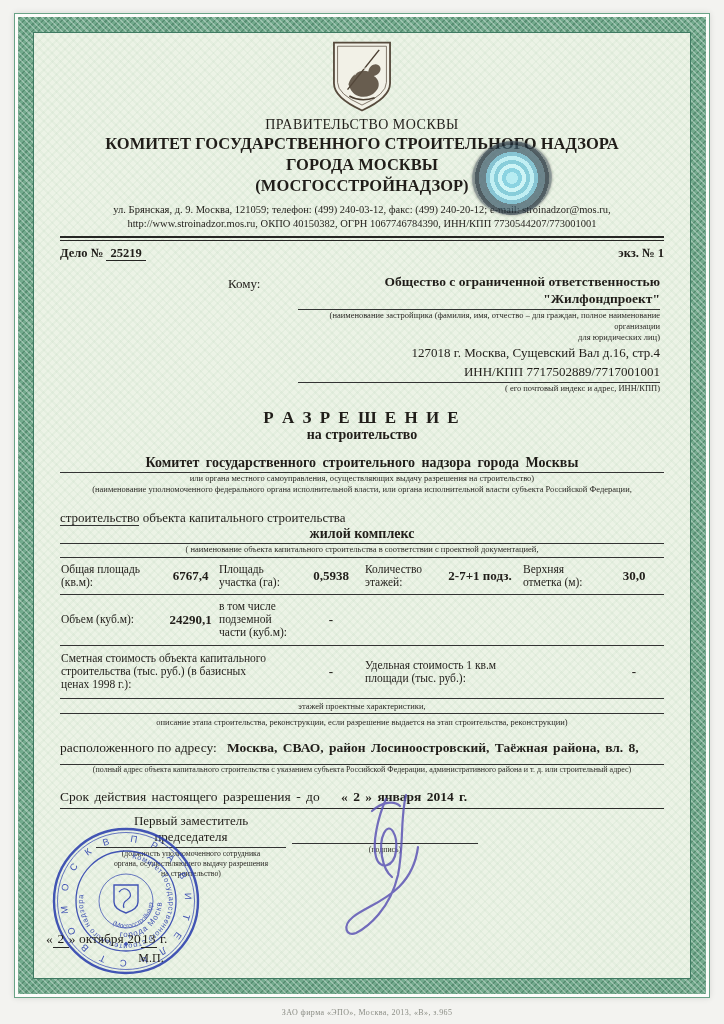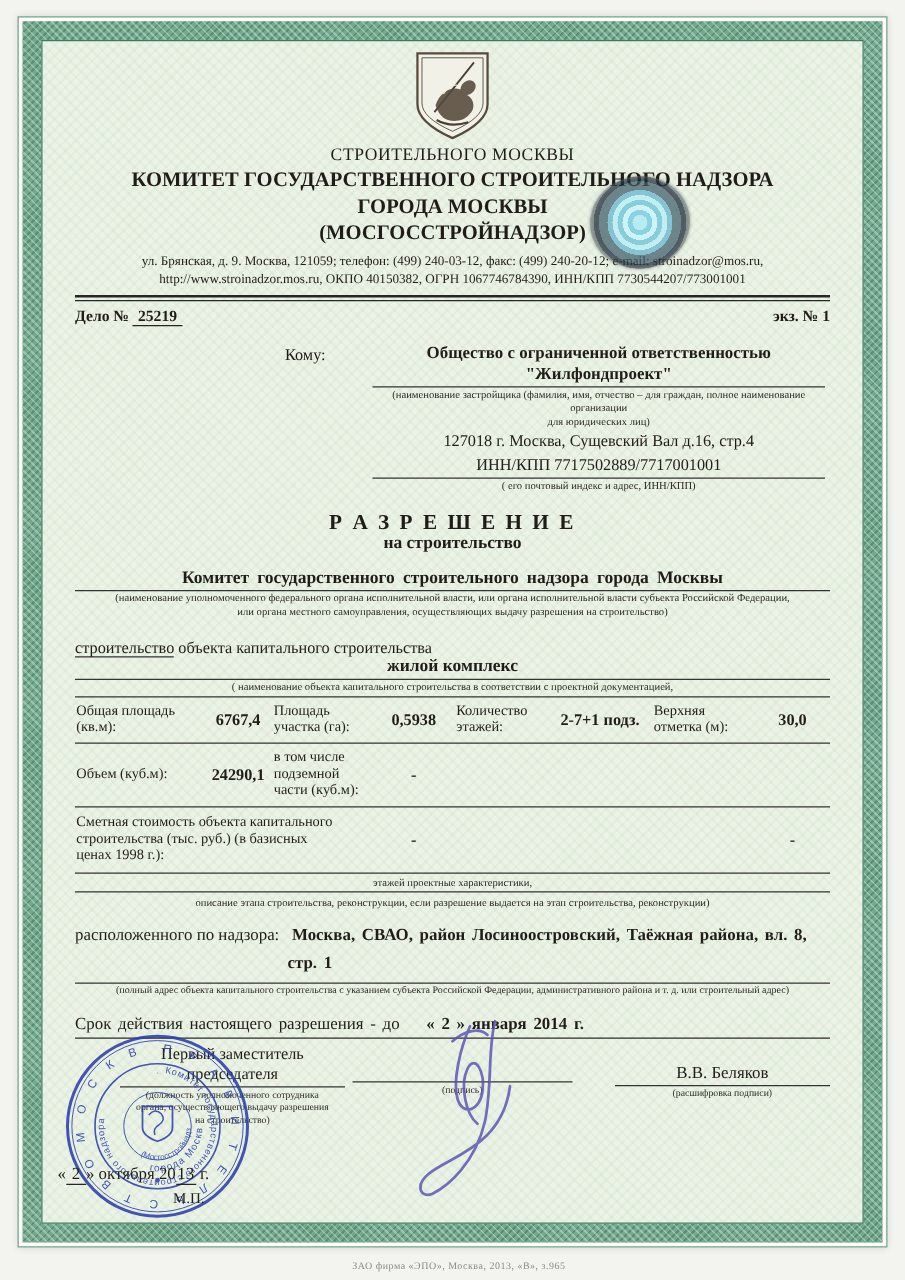--- a/index.html
+++ b/index.html
@@ -49,21 +49,21 @@
     box-shadow:0 0 3px rgba(0,0,0,.4), inset 0 0 4px rgba(255,255,255,.35);
     opacity:.92;transform:rotate(-8deg);
   }
   .contacts{font-size:10.5px;line-height:1.3;margin-top:7px;}
   .dblrule{margin-top:5px;border-top:2.5px solid #262624;border-bottom:1px solid #262624;height:2px;}
   .case-row{display:flex;justify-content:space-between;font-size:12.5px;font-weight:bold;margin-top:5px;gap:15px;}
   .delo-num{border-bottom:1.5px solid #262624;padding:0 4px;}
   
   .recipient{position:relative;margin-top:13px;min-height:104px;}
   .to-label{position:absolute;left:168px;top:2px;font-size:13px;}
-  .org-block{margin-left:238px;width:362px;text-align:center;}
+  .org-block{margin-left:238px;width:362px;text-align:right;}
   .org-line{font-size:13.5px;font-weight:bold;line-height:1.25;}
   .u-line{border-bottom:1px solid #333;margin-top:2px;}
   .org-addr{font-size:13px;margin-top:3px;}
   
   .permit-title{font-size:17px;font-weight:bold;letter-spacing:2px;margin-top:14px;}
   .permit-sub{font-size:14px;font-weight:bold;margin-top:-1px;}
   .permit-num{display:inline-block;font-size:15px;font-weight:bold;border-bottom:1.5px solid #262624;margin-top:16px;padding-bottom:1px;}
   
   .auth-name{font-size:14px;font-weight:bold;border-bottom:1px solid #333;padding-bottom:1px;margin-top:12px;word-spacing:3px;}
   .ruling{font-size:13px;margin-top:3px;text-align:justify;text-align-last:justify;word-spacing:2px;}
@@ -115,21 +115,21 @@
 
     <svg class="emblem" width="70" height="76" viewBox="0 0 76 84">
       <path d="M7 4 h62 v45 q0 16 -31 30 q-31 -14 -31 -30 z" fill="#f2f1e7" stroke="#564a3c" stroke-width="2"></path>
       <path d="M11 8 h54 v40 q0 13 -27 25 q-27 -12 -27 -25 z" fill="none" stroke="#564a3c" stroke-width="0.8"></path>
       <line x1="57" y1="12" x2="22" y2="56" stroke="#4a3e31" stroke-width="1.6"></line>
       <path d="M23 50 c4 -12 14 -17 22 -14 c1 -8 10 -11 13 -5 c2 4 -2 9 -7 10 c7 4 7 13 2 17 c-5 6 -13 7 -19 5 c-6 -2 -9 -7 -11 -13 z" fill="#54483a" opacity="0.88"></path>
       <path d="M24 63 q12 7 28 2" fill="none" stroke="#4a3e31" stroke-width="1.8"></path>
       <path d="M30 40 q4 -8 12 -8" fill="none" stroke="#efeee4" stroke-width="1"></path>
     </svg>
 
-    <div class="gov-title c">СТРОИТЕЛЬНОГО МОСКВЫ</div>
+    <div class="gov-title c">ПРАВИТЕЛЬСТВО МОСКВЫ</div>
     <div class="committee c">КОМИТЕТ ГОСУДАРСТВЕННОГО СТРОИТЕЛЬНОГО НАДЗОРА</div>
     <div class="committee c">ГОРОДА МОСКВЫ</div>
     <div class="committee c">(МОСГОССТРОЙНАДЗОР)</div>
     <div class="holo"></div>
     <div class="contacts c">
       <div>ул. Брянская, д. 9. Москва, 121059; телефон: (499) 240-03-12, факс: (499) 240-20-12; e-mail: stroinadzor@mos.ru,</div>
       <div>http://www.stroinadzor.mos.ru, ОКПО 40150382, ОГРН 1067746784390, ИНН/КПП 7730544207/773001001</div>
     </div>
     <div class="dblrule"></div>
 
@@ -151,22 +151,22 @@
         <div class="org-addr">ИНН/КПП 7717502889/7717001001</div>
         <div class="u-line"></div>
         <div class="sm">( его почтовый индекс и адрес, ИНН/КПП)</div>
       </div>
     </div>
 
     <div class="permit-title c">Р А З Р Е Ш Е Н И Е</div>
     <div class="permit-sub c">на строительство</div>
 
     <div class="auth-name c">Комитет государственного строительного надзора города Москвы</div>
+    <div class="sm c">или органа местного самоуправления, осуществляющих выдачу разрешения на строительство)</div>
     <div class="sm c">(наименование уполномоченного федерального органа исполнительной власти, или органа исполнительной власти  субъекта Российской Федерации,</div>
-    <div class="sm c">или органа местного самоуправления, осуществляющих выдачу разрешения на строительство)</div>
     <div class="action"><span class="uw">строительство</span><span> объекта капитального строительства</span></div>
     <div class="obj-name c">жилой комплекс</div>
     <div class="sm c">( наименование объекта капитального строительства в соответствии с проектной документацией,</div>
 
     <div class="spec-table">
       <div class="trow r1">
         <div class="tl pre">Общая площадь
 (кв.м):</div>
         <div class="tv">6767,4</div>
         <div class="tl pre">Площадь
@@ -189,31 +189,32 @@
         <div></div>
               <div></div>
               <div></div>
               <div></div>
       </div>
       <div class="trow r3">
         <div class="tl pre span13">Сметная  стоимость  объекта  капитального
 строительства    (тыс.  руб.)  (в  базисных
 ценах 1998 г.):</div>
         <div class="tv col4">-</div>
+        <div class="tl pre span57">Удельная    стоимость    1    кв.м
+площади (тыс. руб.):</div>
         <div class="tv col8">-</div>
       </div>
       <div class="sm c" style="margin-top:2px">этажей проектные характеристики,</div>
       <div class="tnote-line"></div>
       <div class="sm c" style="margin-top:3px">описание этапа строительства, реконструкции, если разрешение выдается на этап строительства, реконструкции)</div>
     </div>
 
     <div class="loc">
-      <span>расположенного по надзора:</span>&nbsp;&nbsp;
+      <span>расположенного по адресу:</span>&nbsp;&nbsp;
       <span class="b">Москва, СВАО, район Лосиноостровский, Таёжная района, вл. 8,</span>
-      <div class="b loc2">стр. 1</div>
       <div class="loc-rule"></div>
       <div class="xs c">(полный адрес объекта капитального строительства с указанием субъекта Российской Федерации, административного района и т. д. или строительный адрес)</div>
     </div>
 
     <div class="validity">
       <span>Срок  действия  настоящего разрешения  -  до</span>
       <span class="date">« 2 » января  2014 г.</span>
     </div>
 
     <div class="sig-row">
@@ -228,25 +229,20 @@
       <div class="sig-col sig-mid">
         <svg class="sig-svg" width="140" height="150" viewBox="0 0 140 150">
           <g fill="none" stroke="#5d55b5" stroke-width="2.2" stroke-linecap="round" opacity="0.85">
             <path d="M66 10 C58 28 52 54 56 68 C60 82 74 78 76 62 C78 46 70 32 64 44 C58 56 62 80 72 88"></path>
             <path d="M86 6 C80 30 84 56 78 86 C70 120 48 138 36 144 C26 148 22 137 33 128 C50 114 92 106 98 58"></path>
             <path d="M52 22 C62 13 74 11 80 17"></path>
           </g>
         </svg>
         <div class="sig-rule"></div>
         <div class="sig-note">(подпись)</div>
-      </div>
-      <div class="sig-col sig-right">
-        <div class="sig-name">В.В. Беляков</div>
-        <div class="sig-rule"></div>
-        <div class="sig-note">(расшифровка подписи)</div>
       </div>
     </div>
 
     <svg class="stamp-svg" width="152" height="152" viewBox="0 0 152 152">
       <defs>
         <path id="st-outer" d="M76 17 a59 59 0 1 1 -0.02 0"></path>
         <path id="st-top" d="M76 33 a43 43 0 1 1 -0.02 0"></path>
         <path id="st-bot" d="M40 76 a36 36 0 0 0 72 0"></path>
         <path id="st-inn" d="M49 76 a27 27 0 0 0 54 0"></path>
       </defs>

